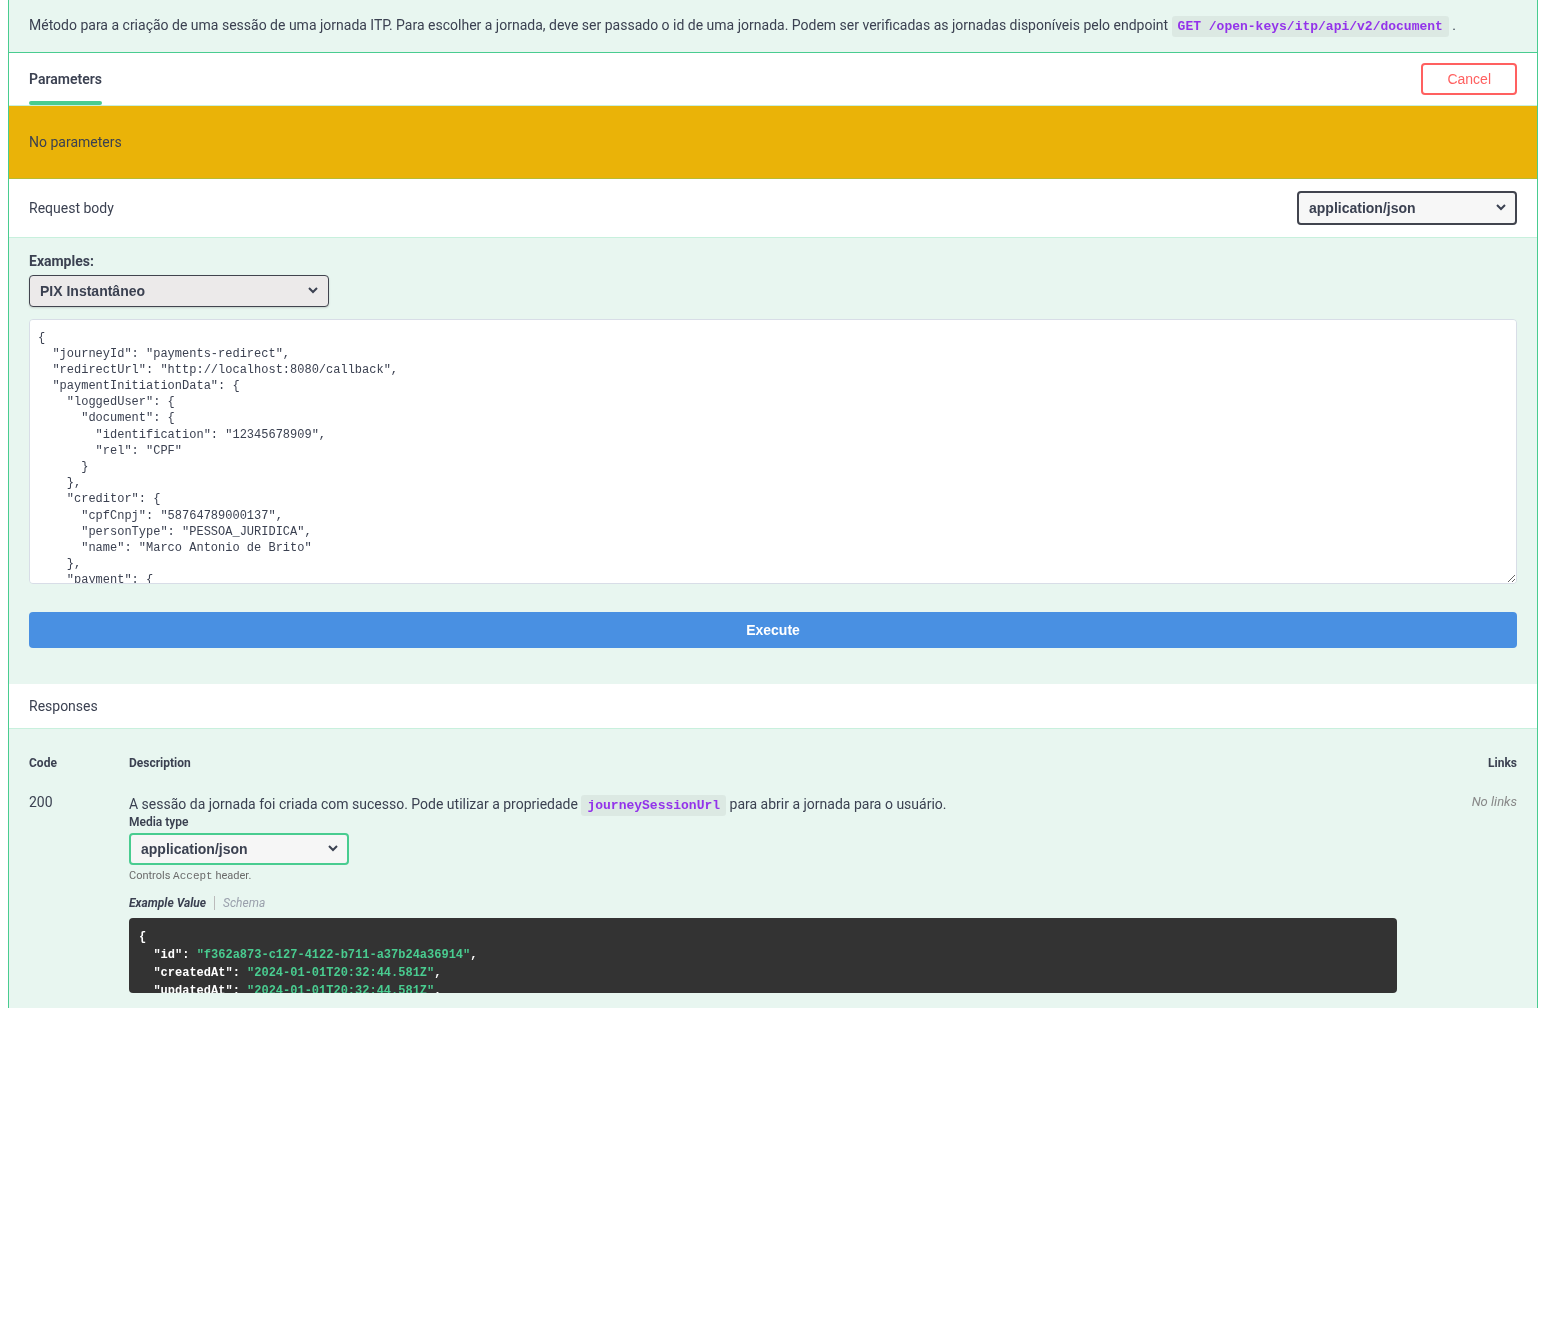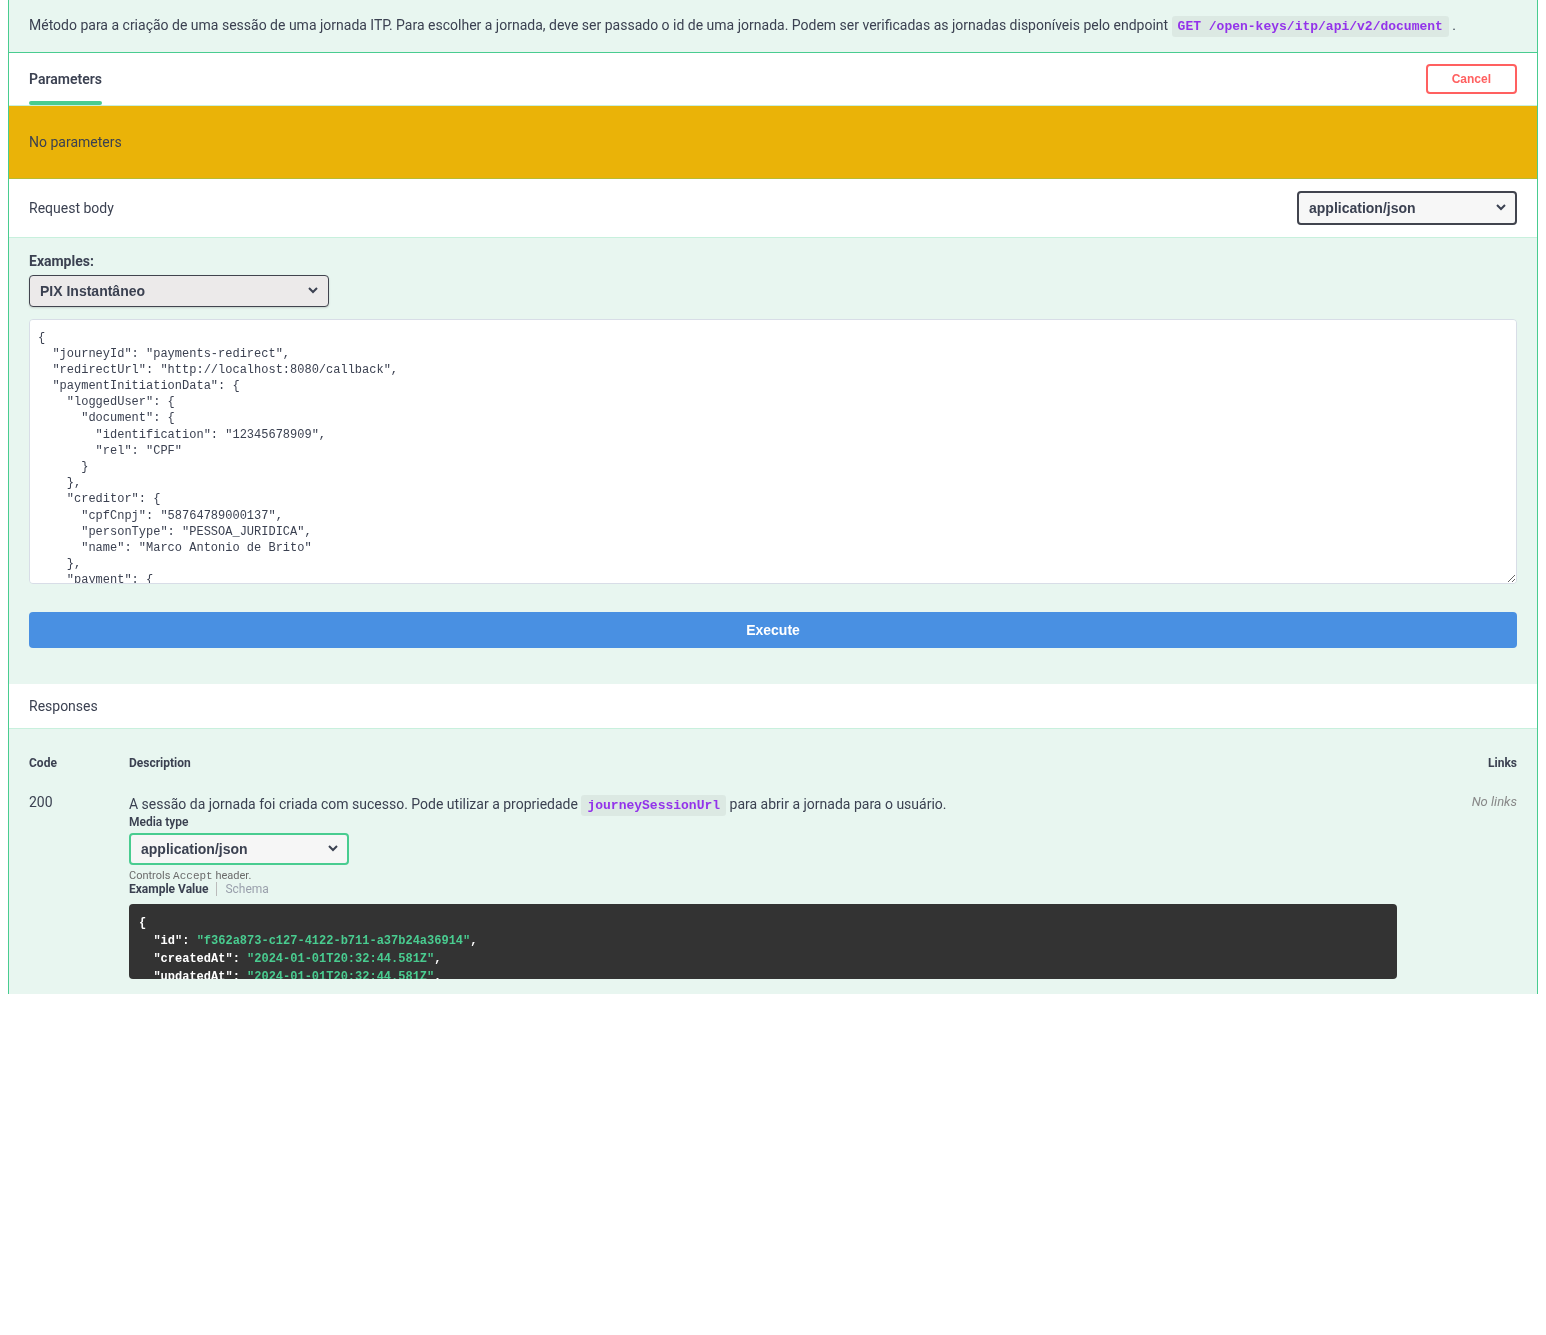--- a/index.html
+++ b/index.html
@@ -56,22 +56,22 @@
     height: 4px;
     background: #49cc90;
     border-radius: 2px;
   }
   .cancel-btn {
     border: 2px solid #ff6060;
     color: #ff6060;
     background: transparent;
     padding: 6px 24px;
     border-radius: 4px;
-    font-weight: 700;
-    font-size: 12px;
+    font-weight: 400;
+    font-size: 14px;
     cursor: pointer;
   }
   .no-params {
     background: #eab308;
     padding: 28px 20px;
     color: #3b4151;
     border-bottom: 1px solid rgba(73,204,144,0.3);
   }
   .request-body-row {
     display: flex;
@@ -205,23 +205,25 @@
     cursor: pointer;
     min-width: 220px;
   }
   .controls-hint {
     font-size: 11px;
     color: #6b6b6b;
     margin-top: 4px;
   }
   .controls-hint .accept { font-family: "Courier New", monospace; }
   .example-tabs {
+    margin-top: 14px;
     display: flex;
     gap: 0;
     font-size: 12px;
+    font-style: italic;
   }
   .example-tab {
     padding: 0 8px 0 0;
     color: #3b4151;
     font-weight: 700;
     cursor: pointer;
   }
   .example-tab.inactive {
     color: #9aa0ac;
     font-weight: 400;

